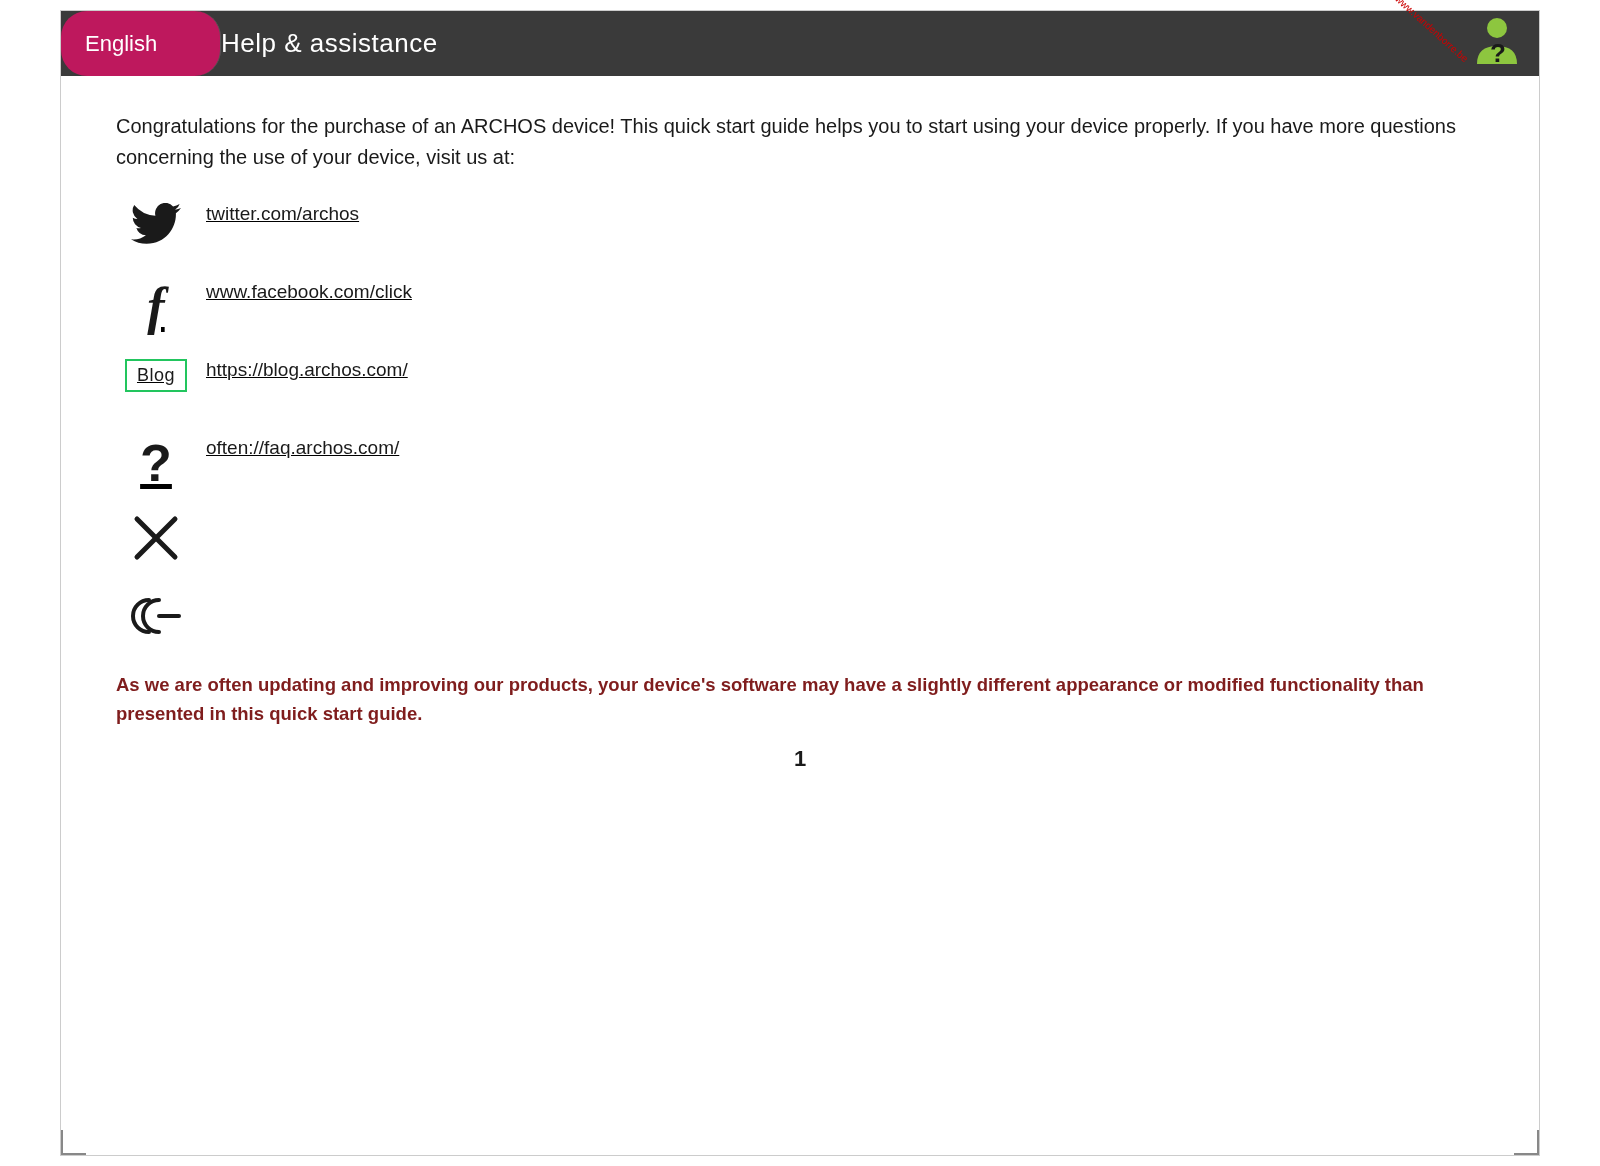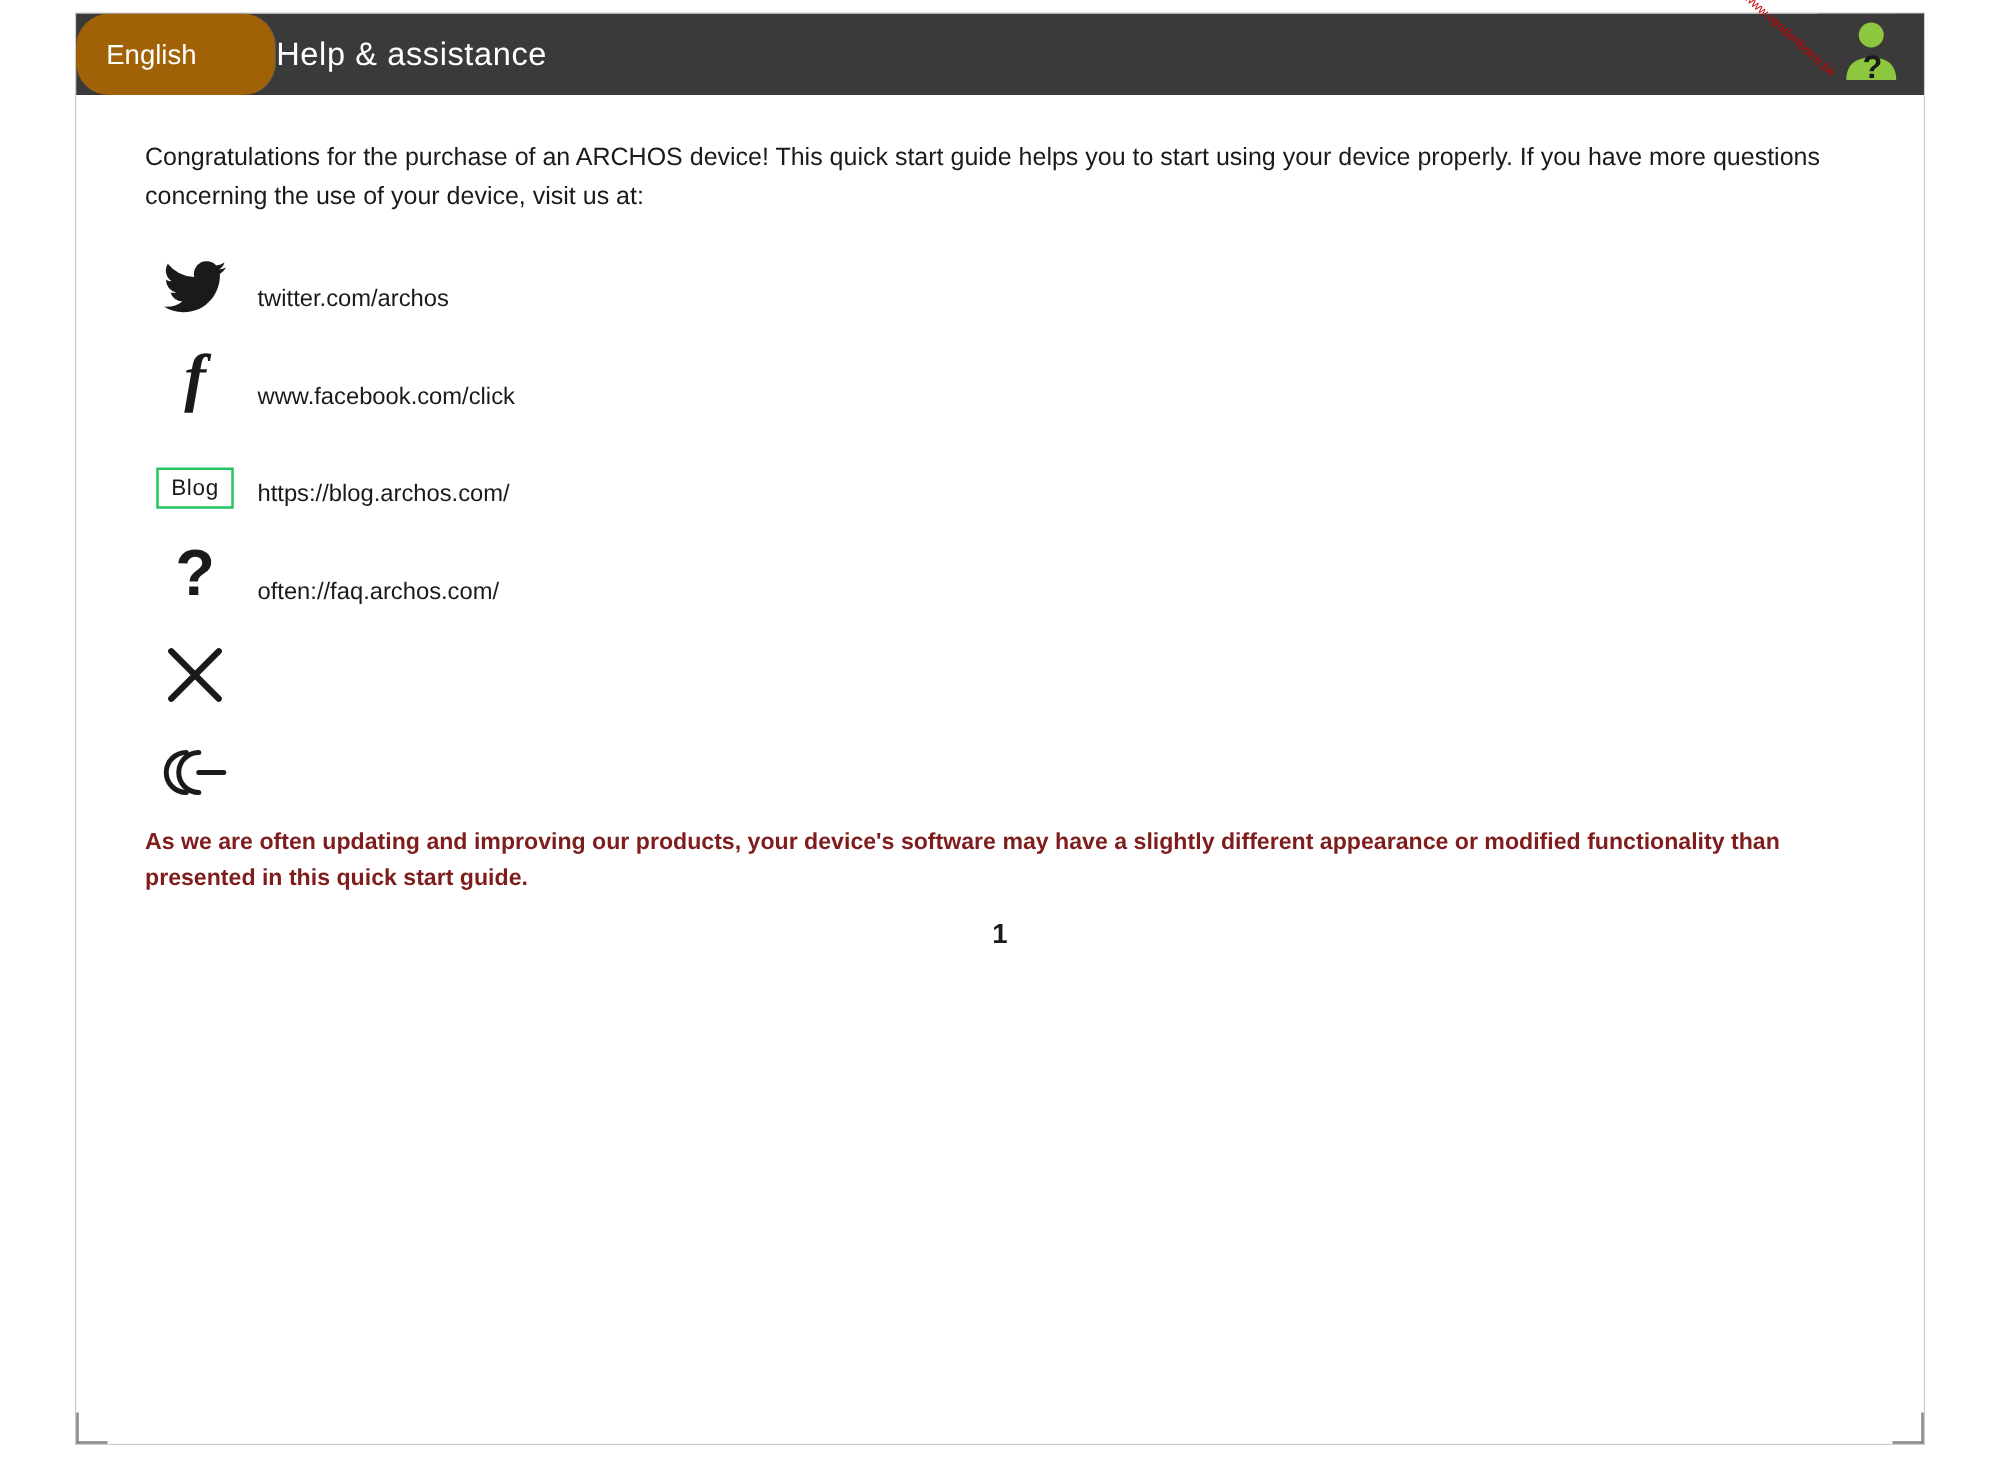--- a/index.html
+++ b/index.html
@@ -31,21 +31,21 @@
     
     .header-bar {
       display: flex;
       align-items: stretch;
       background: #3a3a3a;
       height: 65px;
       position: relative;
     }
 
     .language-tab {
-      background: #a16207;
+      background: #be185d;
       color: #ffffff;
       font-size: 22px;
       font-weight: normal;
       display: flex;
       align-items: center;
       padding: 0 24px;
       min-width: 160px;
       border-right: 1px solid #555;
       border-radius: 26px;
     }
@@ -91,35 +91,36 @@
 
     
     .content {
       padding: 35px 55px 30px 55px;
     }
 
     .intro-text {
       font-size: 20px;
       line-height: 1.55;
       color: #1a1a1a;
-      margin-bottom: 18px;
+      margin-bottom: 30px;
     }
 
     
     .links-list {
       list-style: none;
       margin: 0;
       padding: 0;
     }
 
     .link-item {
       display: flex;
-      align-items: flex-end;
+      align-items: flex-start;
       margin-bottom: 18px;
       min-height: 60px;
+      text-decoration: underline;
     }
 
     .link-icon {
       width: 80px;
       display: flex;
       align-items: center;
       justify-content: center;
       flex-shrink: 0;
     }
 

